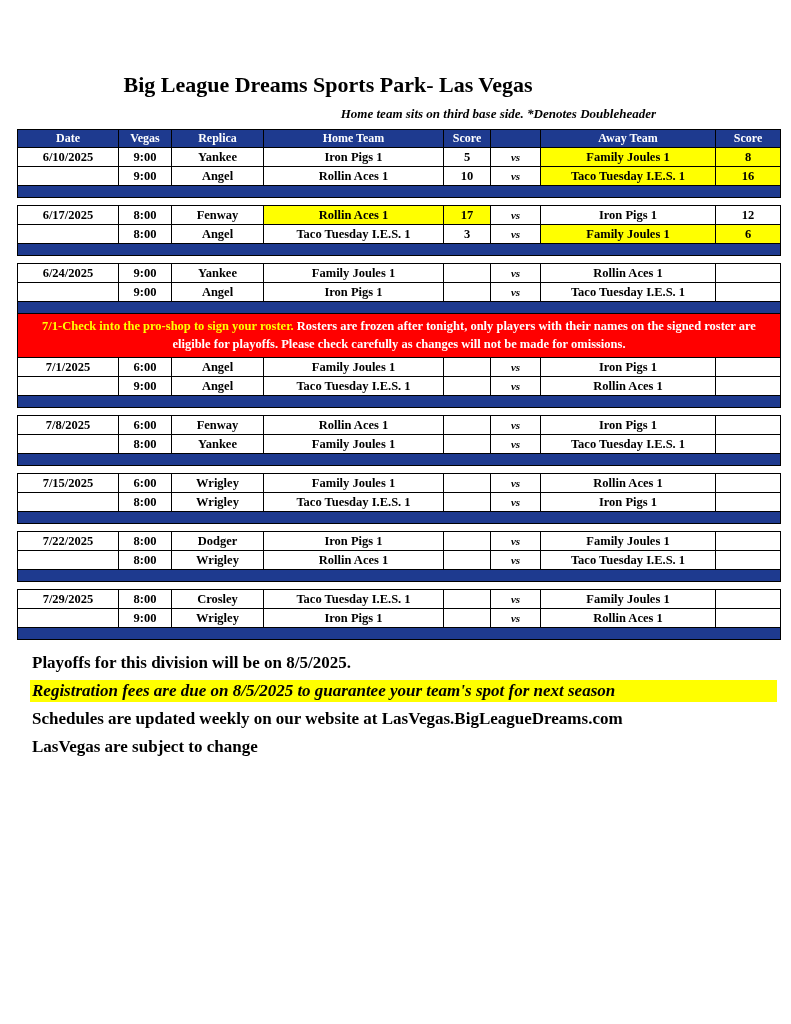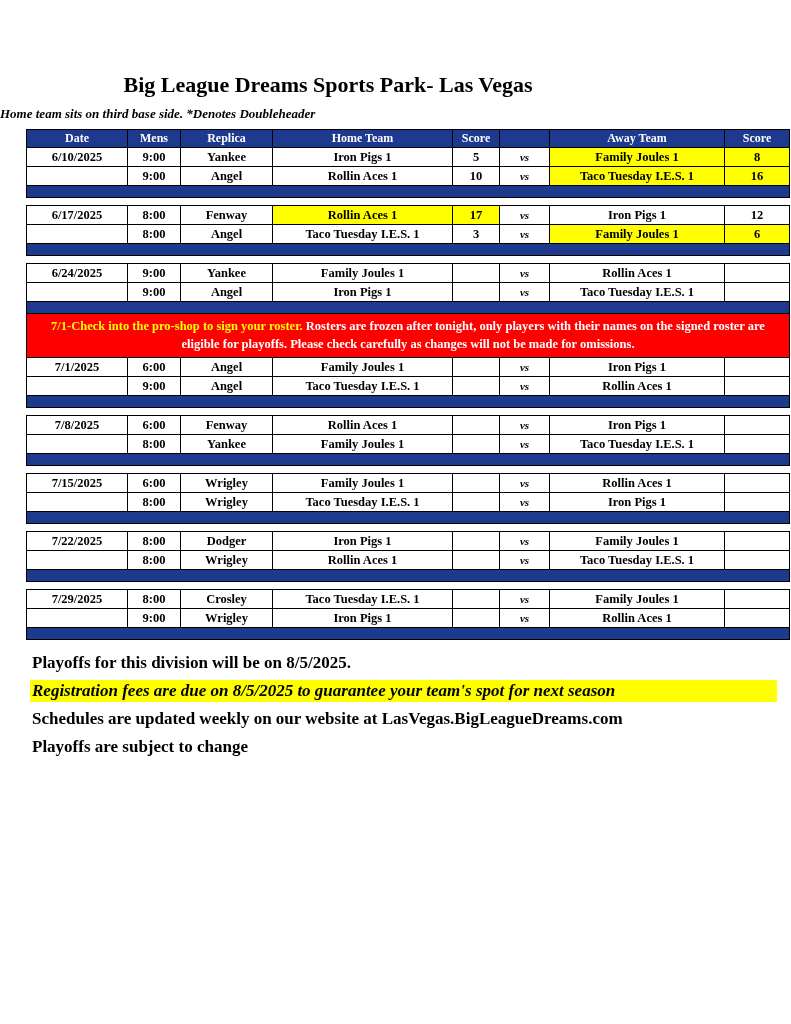--- a/index.html
+++ b/index.html
@@ -29,27 +29,27 @@
     font-weight:bold;
   }
   .subtitle{
     margin:6px 0 0 0;
     text-align:center;
     font-size:17px;
     font-weight:bold;
   }
   .note{
     margin:8px 0 7px 0;
-    text-align:left;
+    text-align:right;
     font-size:13px;
     font-weight:bold;
     font-style:italic;
   }
   table.schedule{
-    margin-left:26px;
+    margin-left:17px;
     width:763px;
     border-collapse:collapse;
     table-layout:fixed;
   }
   table.schedule th{
     background:var(--navy,#1e3a8f);
     color:#fff;
     font-size:12px;
     font-weight:bold;
     border:1px solid #000;
@@ -128,21 +128,21 @@
       <col style="width:92px">
       <col style="width:180px">
       <col style="width:47px">
       <col style="width:50px">
       <col style="width:175px">
       <col style="width:65px">
     </colgroup>
     <thead>
       <tr>
         <th>Date</th>
-        <th>Mens</th>
+        <th>Vegas</th>
         <th>Replica</th>
         <th>Home Team</th>
         <th>Score</th>
         <th></th>
         <th>Away Team</th>
         <th>Score</th>
       </tr>
     </thead>
     <tbody id="schedule-body">
         <tr class="game-row">
@@ -350,16 +350,16 @@
         <tr class="sep-row">
           <td colspan="8"></td>
         </tr>
       </tbody>
   </table>
 
   <div class="footer">
     <div class="footer-line">Playoffs for this division will be on 8/5/2025.</div>
     <div class="footer-line hl">Registration fees are due on 8/5/2025 to guarantee your team's spot for next season</div>
     <div class="footer-line">Schedules are updated weekly on our website at LasVegas.BigLeagueDreams.com</div>
-    <div class="footer-line">Playoffs are subject to change</div>
+    <div class="footer-line">LasVegas are subject to change</div>
   </div>
 
 </div>
 
 </body></html>

